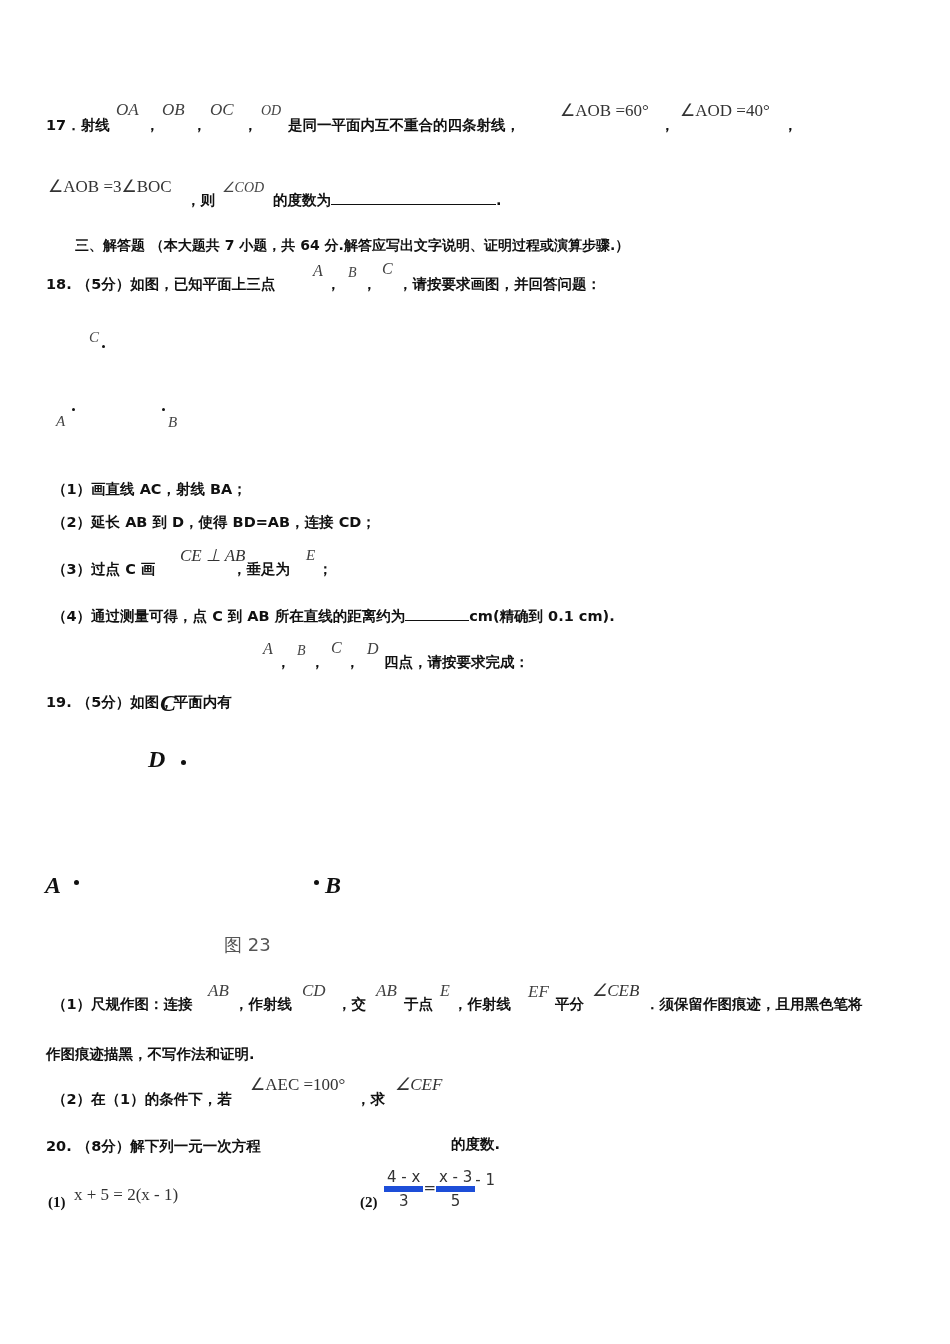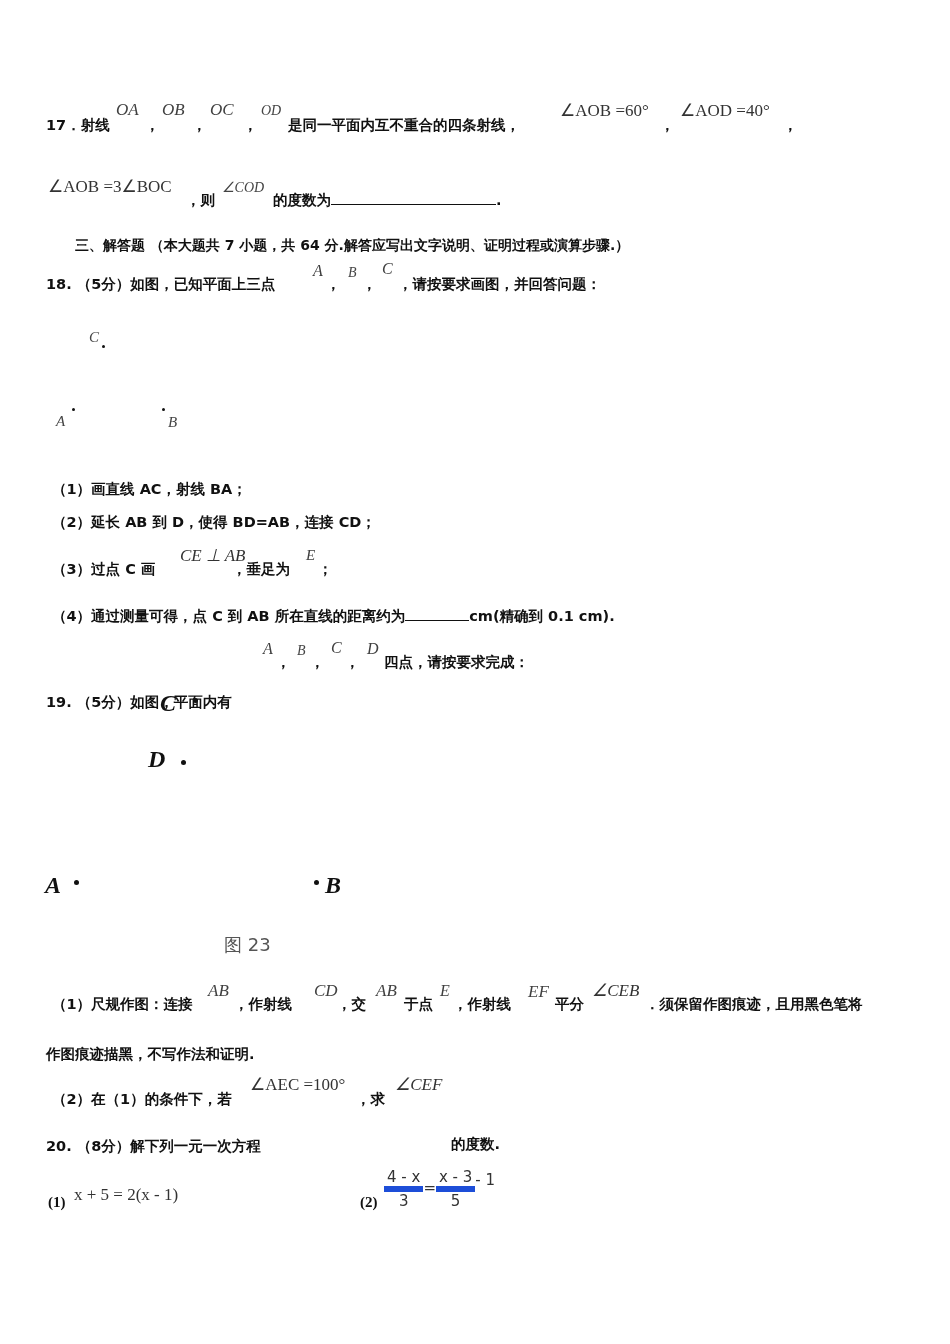--- a/index.html
+++ b/index.html
@@ -107,21 +107,21 @@
     <div class="abs fig19" style="left:45px; top:872px;">A</div>
     <div class="bigdot" style="left:74px; top:880px;"></div>
     <div class="bigdot" style="left:314px; top:880px;"></div>
     <div class="abs fig19" style="left:325px; top:872px;">B</div>
     <div class="abs figcap" style="left:224px; top:933px;">图 23</div>
   </div>
 
   <div class="abs cn" style="left:52px; top:995px;">（1）尺规作图：连接</div>
   <div class="abs m" style="left:208px; top:981px;">AB</div>
   <div class="abs cn" style="left:234px; top:995px;">，作射线</div>
-  <div class="abs m" style="left:314px; top:981px;text-align:right;">CD</div>
+  <div class="abs m" style="left:302px; top:981px;text-align:right;">CD</div>
   <div class="abs cn" style="left:337px; top:995px;">，交</div>
   <div class="abs m" style="left:376px; top:981px;">AB</div>
   <div class="abs cn" style="left:404px; top:995px;">于点</div>
   <div class="abs m" style="left:440px; top:982px; font-size:16px;">E</div>
   <div class="abs cn" style="left:453px; top:995px;">，作射线</div>
   <div class="abs m" style="left:528px; top:982px;">EF</div>
   <div class="abs cn" style="left:555px; top:995px;">平分</div>
   <div class="abs mr" style="left:592px; top:980px; font-style:italic;">∠CEB</div>
   <div class="abs cn" style="left:645px; top:995px;">．须保留作图痕迹，且用黑色笔将</div>
   <div class="abs cn" style="left:46px; top:1045px;">作图痕迹描黑，不写作法和证明.</div>

